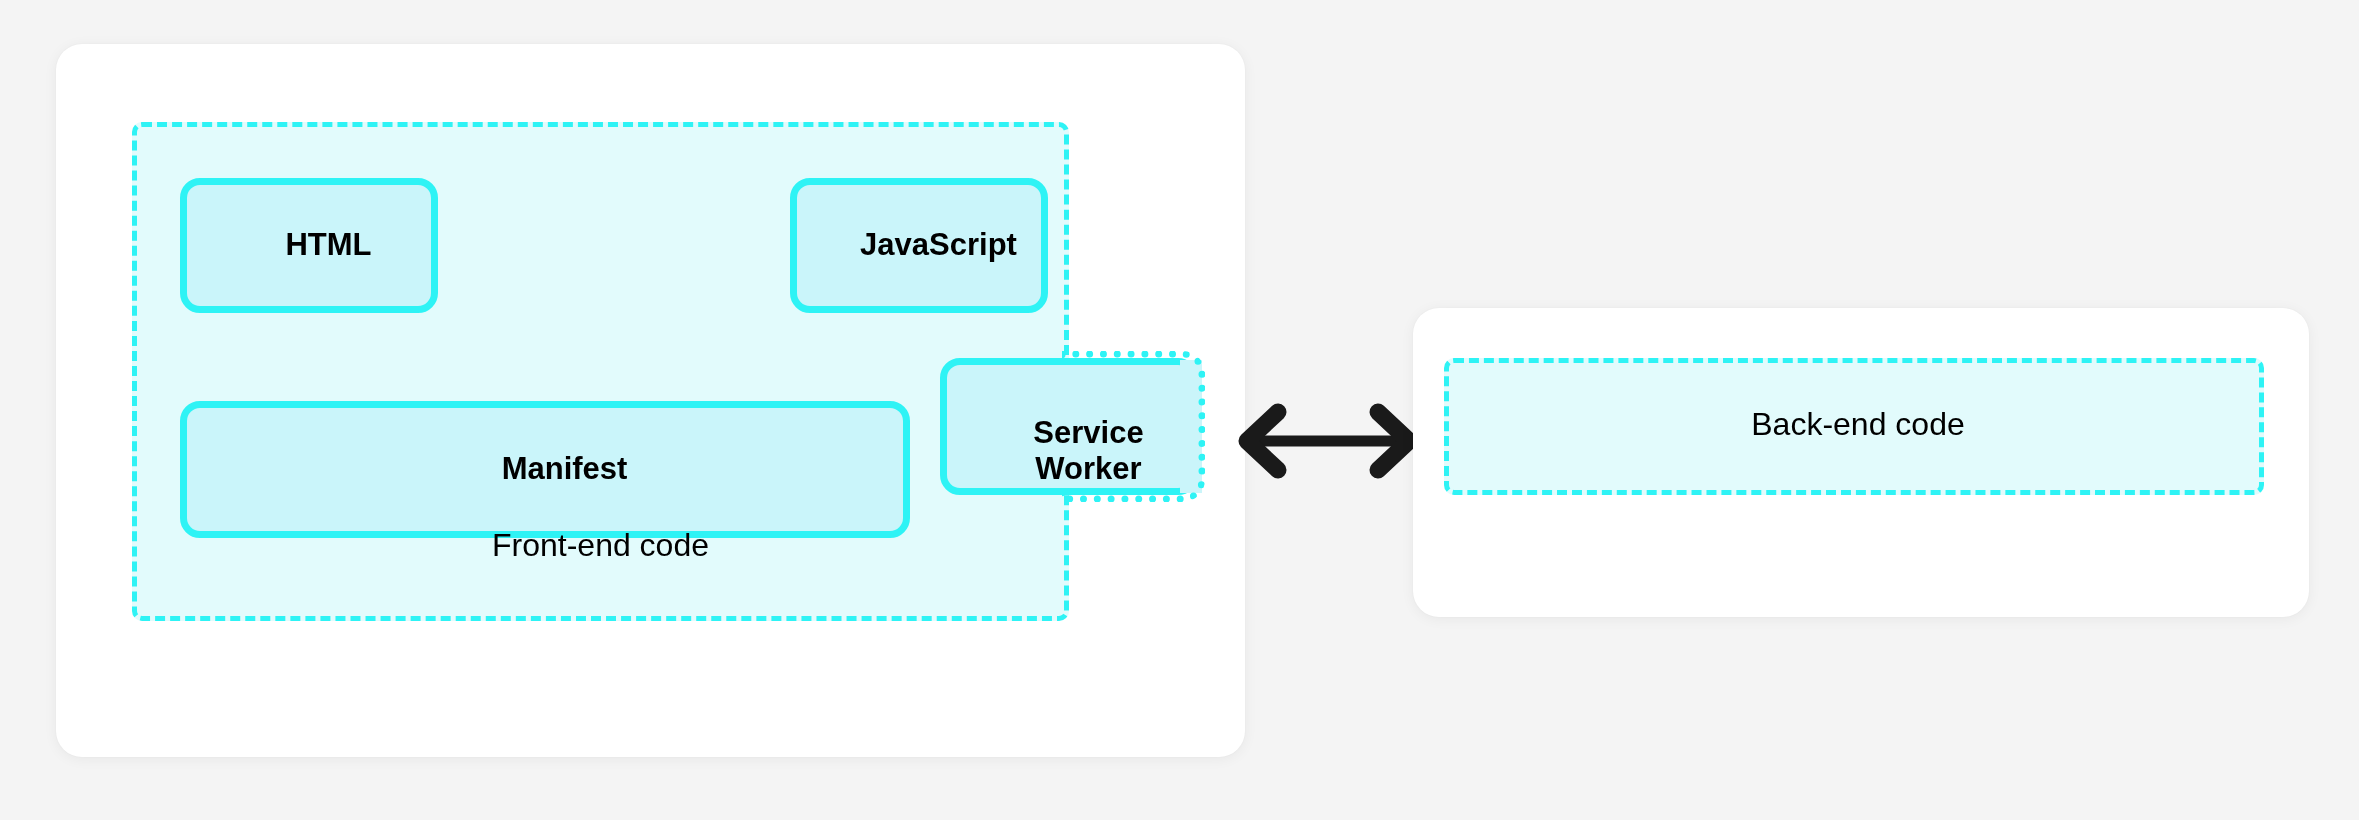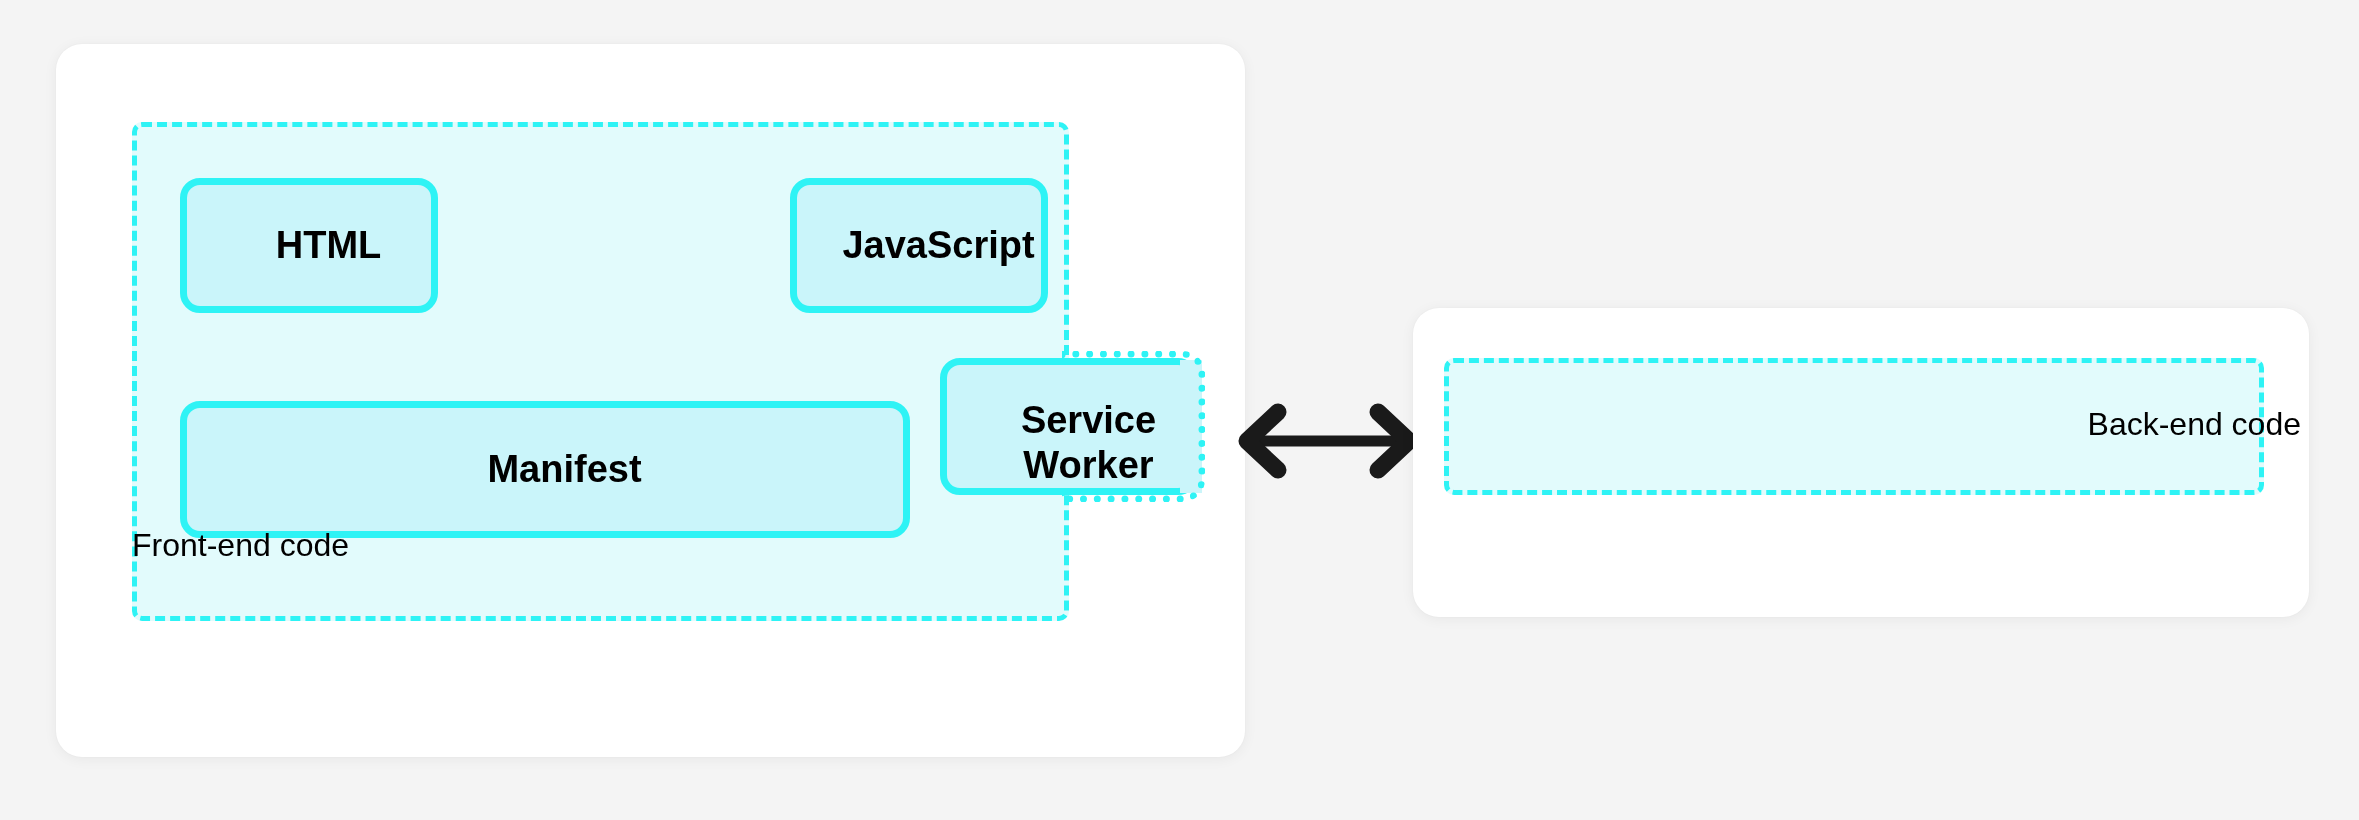--- a/index.html
+++ b/index.html
@@ -46,21 +46,21 @@
     position: absolute;
     background: #caf5fa;
     border: 7px solid #2ef3f5;
     border-radius: 20px;
     display: flex;
     align-items: center;
     justify-content: center;
     text-align: center;
     color: #000000;
     font-weight: bold;
-    font-size: 38px;
+    font-size: 31px;
     line-height: 1.18;
     padding-left: 39px;
   }
 
   #box-html       { left: 180px; top: 178px; width: 258px; height: 135px; }
   #box-css        { left: 470px; top: 178px; width: 258px; height: 135px; }
   #box-javascript { left: 760px; top: 178px; width: 258px; height: 135px; margin-left: 30px; }
   #box-manifest   { left: 180px; top: 358px; width: 730px; height: 137px; margin-top: 43px; }
 
   
@@ -96,20 +96,21 @@
     width: 22px;
     height: 133px;
     background: #caf5fa;
     z-index: 4;
     pointer-events: none;
   }
 
   
   .group-caption {
     position: absolute;
+    text-align: center;
     color: #000000;
     font-weight: normal;
     font-size: 32px;
     white-space: nowrap;
   }
 
   #frontend-caption { left: 132px; top: 527px; width: 937px; }
 
   .card-caption {
     position: absolute;
@@ -118,24 +119,24 @@
     font-weight: bold;
     font-size: 37px;
     white-space: nowrap;
   }
 
   #device-caption { left: 132px;  top: 660px; width: 937px; }
   #server-caption { left: 1444px; top: 534px; width: 820px; }
 
   .backend-label {
     position: absolute;
-    left: 1481px;
+    left: 1448px;
     top: 406px;
     width: 820px;
-    text-align: right;
+    text-align: center;
     font-size: 32px;
     font-weight: normal;
     color: #000000;
     white-space: nowrap;
   }
 
   
   #link-arrow {
     position: absolute;
     left: 1232px;

